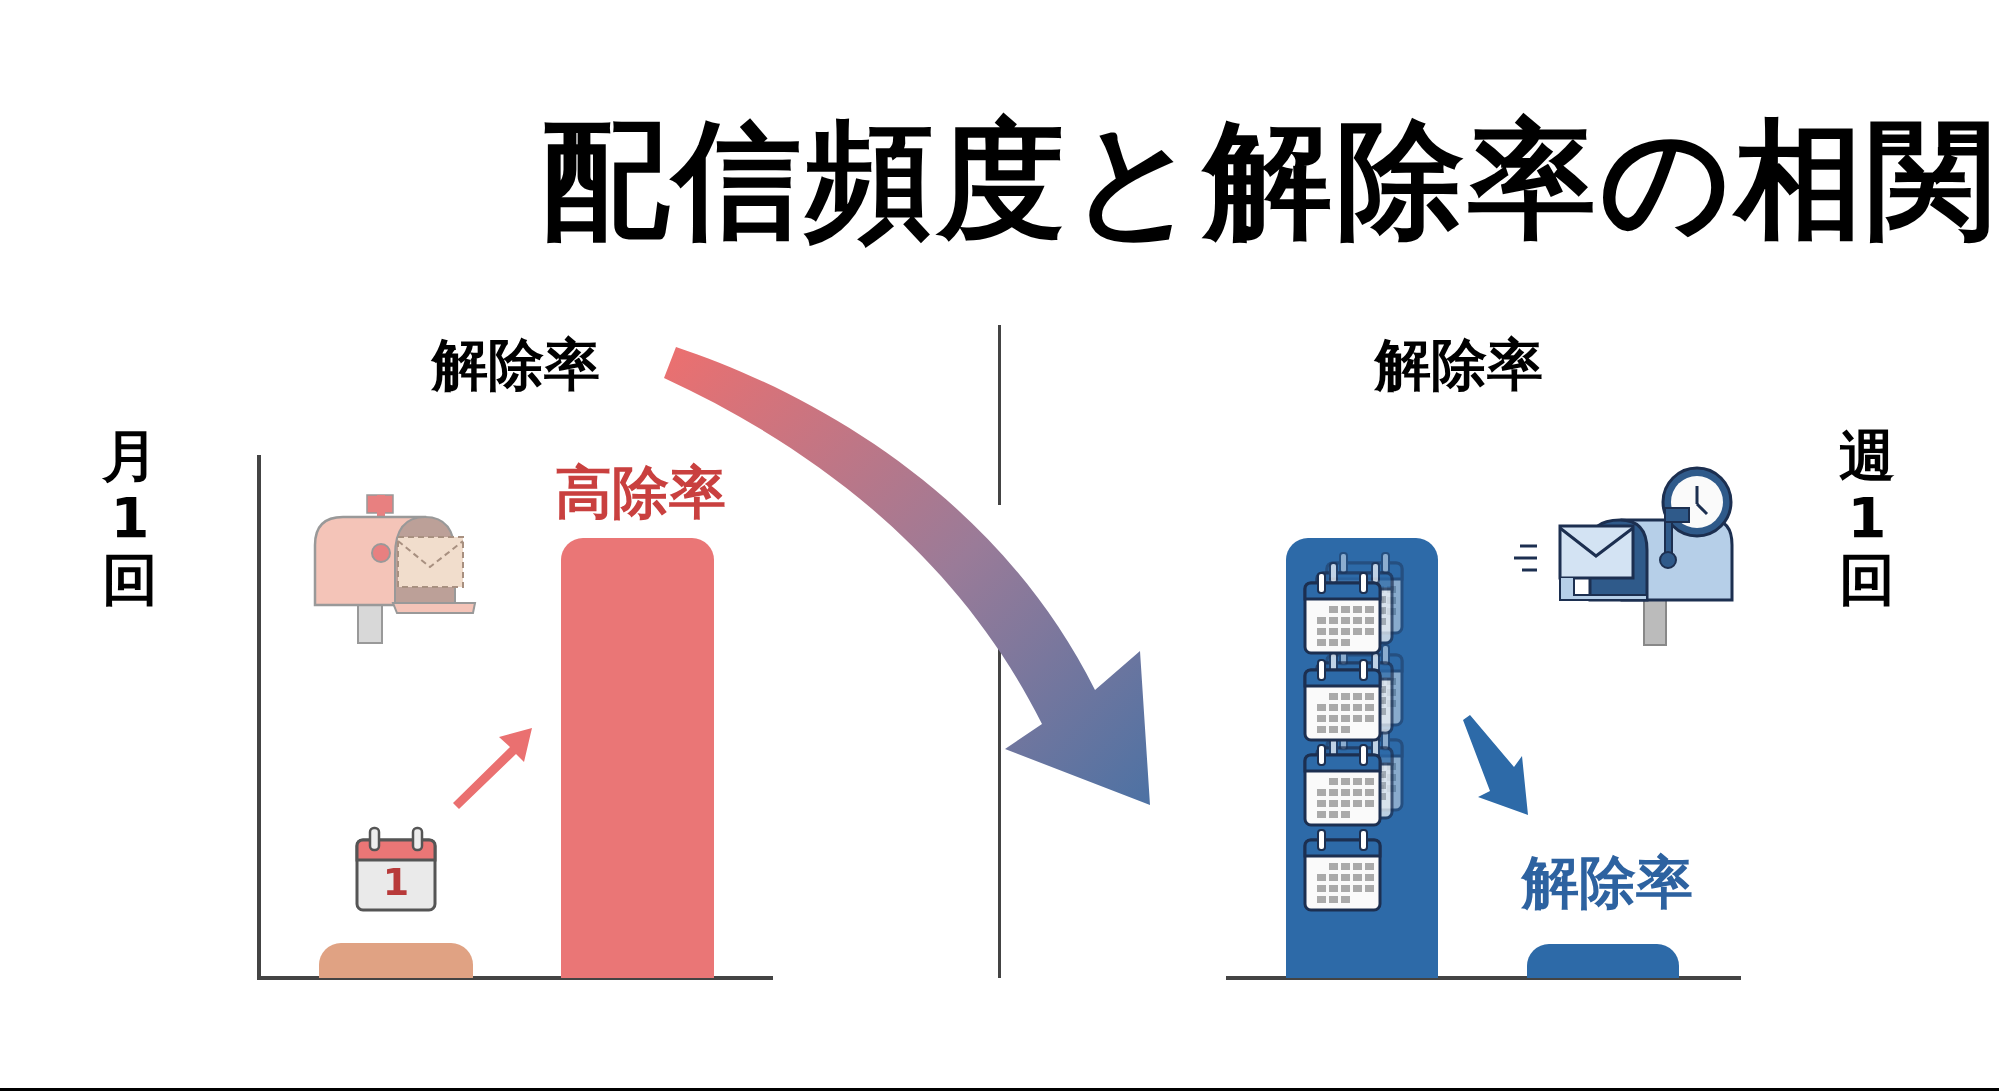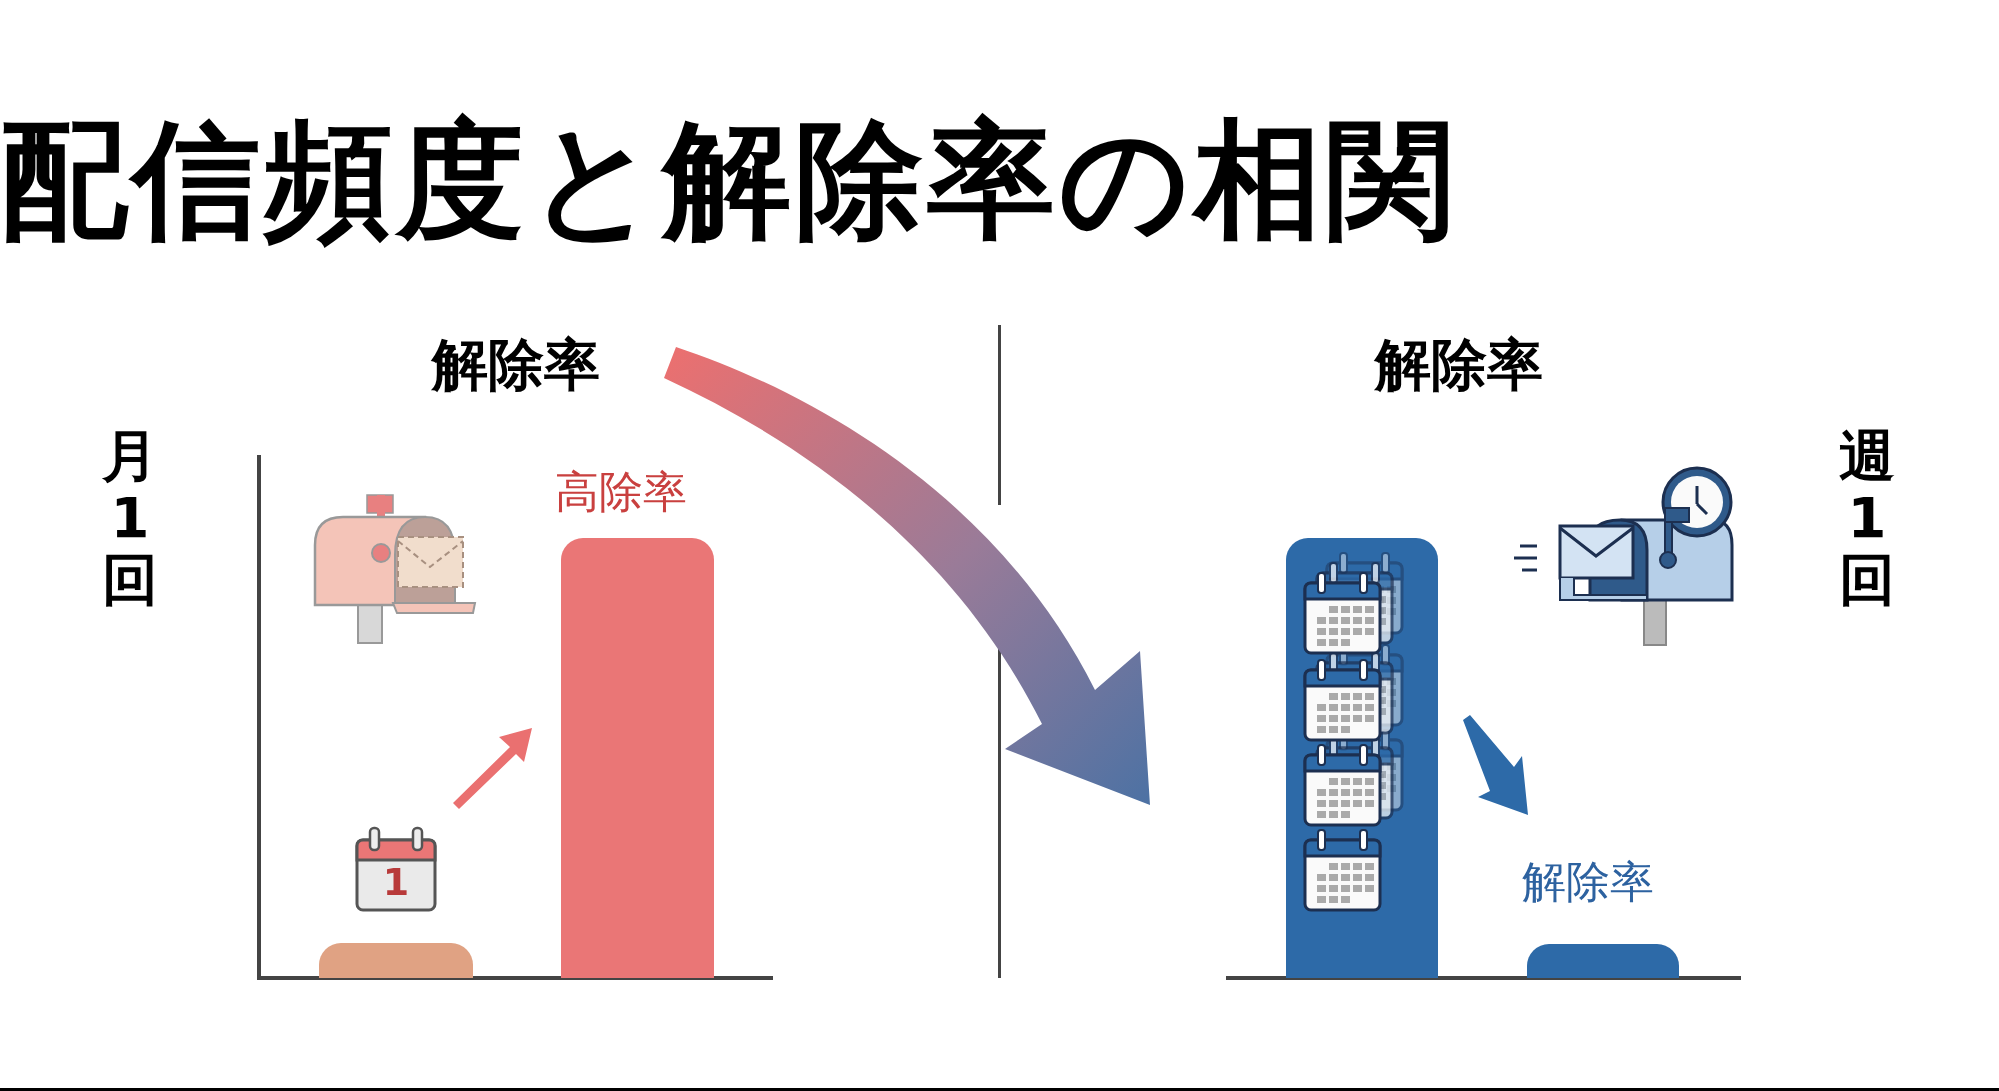--- a/index.html
+++ b/index.html
@@ -1,28 +1,28 @@
 <!DOCTYPE html>
 <html><head>
 <meta charset="utf-8">
 <style>
   html, body { margin: 0; padding: 0; background: #ffffff; }
   body { width: 1999px; height: 1091px; position: relative; overflow: hidden;
          font-family: "DejaVu Sans", "Liberation Sans", sans-serif; color: #000; }
   .abs { position: absolute; }
-  .title { left: 0; width: 1999px; top: 100px; text-align: left; font-size: 128px;
+  .title { left: 0; width: 1999px; top: 100px; text-align: right; font-size: 128px;
            font-weight: bold; letter-spacing: 4px; line-height: 160px; }
   .panel-title { font-size: 56px; font-weight: bold; line-height: 70px; }
   .side-label { font-size: 56px; font-weight: bold; line-height: 62px; text-align: center; width: 80px; }
   .side-label span { display: block; }
   .axis-v { background: #444; width: 4px; }
   .axis-h { background: #444; height: 4px; }
   .divider { background: #444; width: 3px; }
   .bar { border-radius: 22px 22px 0 0; }
-  .bar-label { font-size: 44px; font-weight: normal; line-height: 60px; white-space: nowrap; }
+  .bar-label { font-size: 57px; font-weight: bold; line-height: 60px; white-space: nowrap; }
   svg { position: absolute; overflow: visible; }
   .bottom-rule { left: 0; top: 1088px; width: 1999px; height: 3px; background: #000; }
 </style>
 </head>
 <body>
 
 <div class="abs title">配信頻度と解除率の相関</div>
 
 <div class="abs side-label" style="left:90px; top:425px;">
   <span>月</span>

